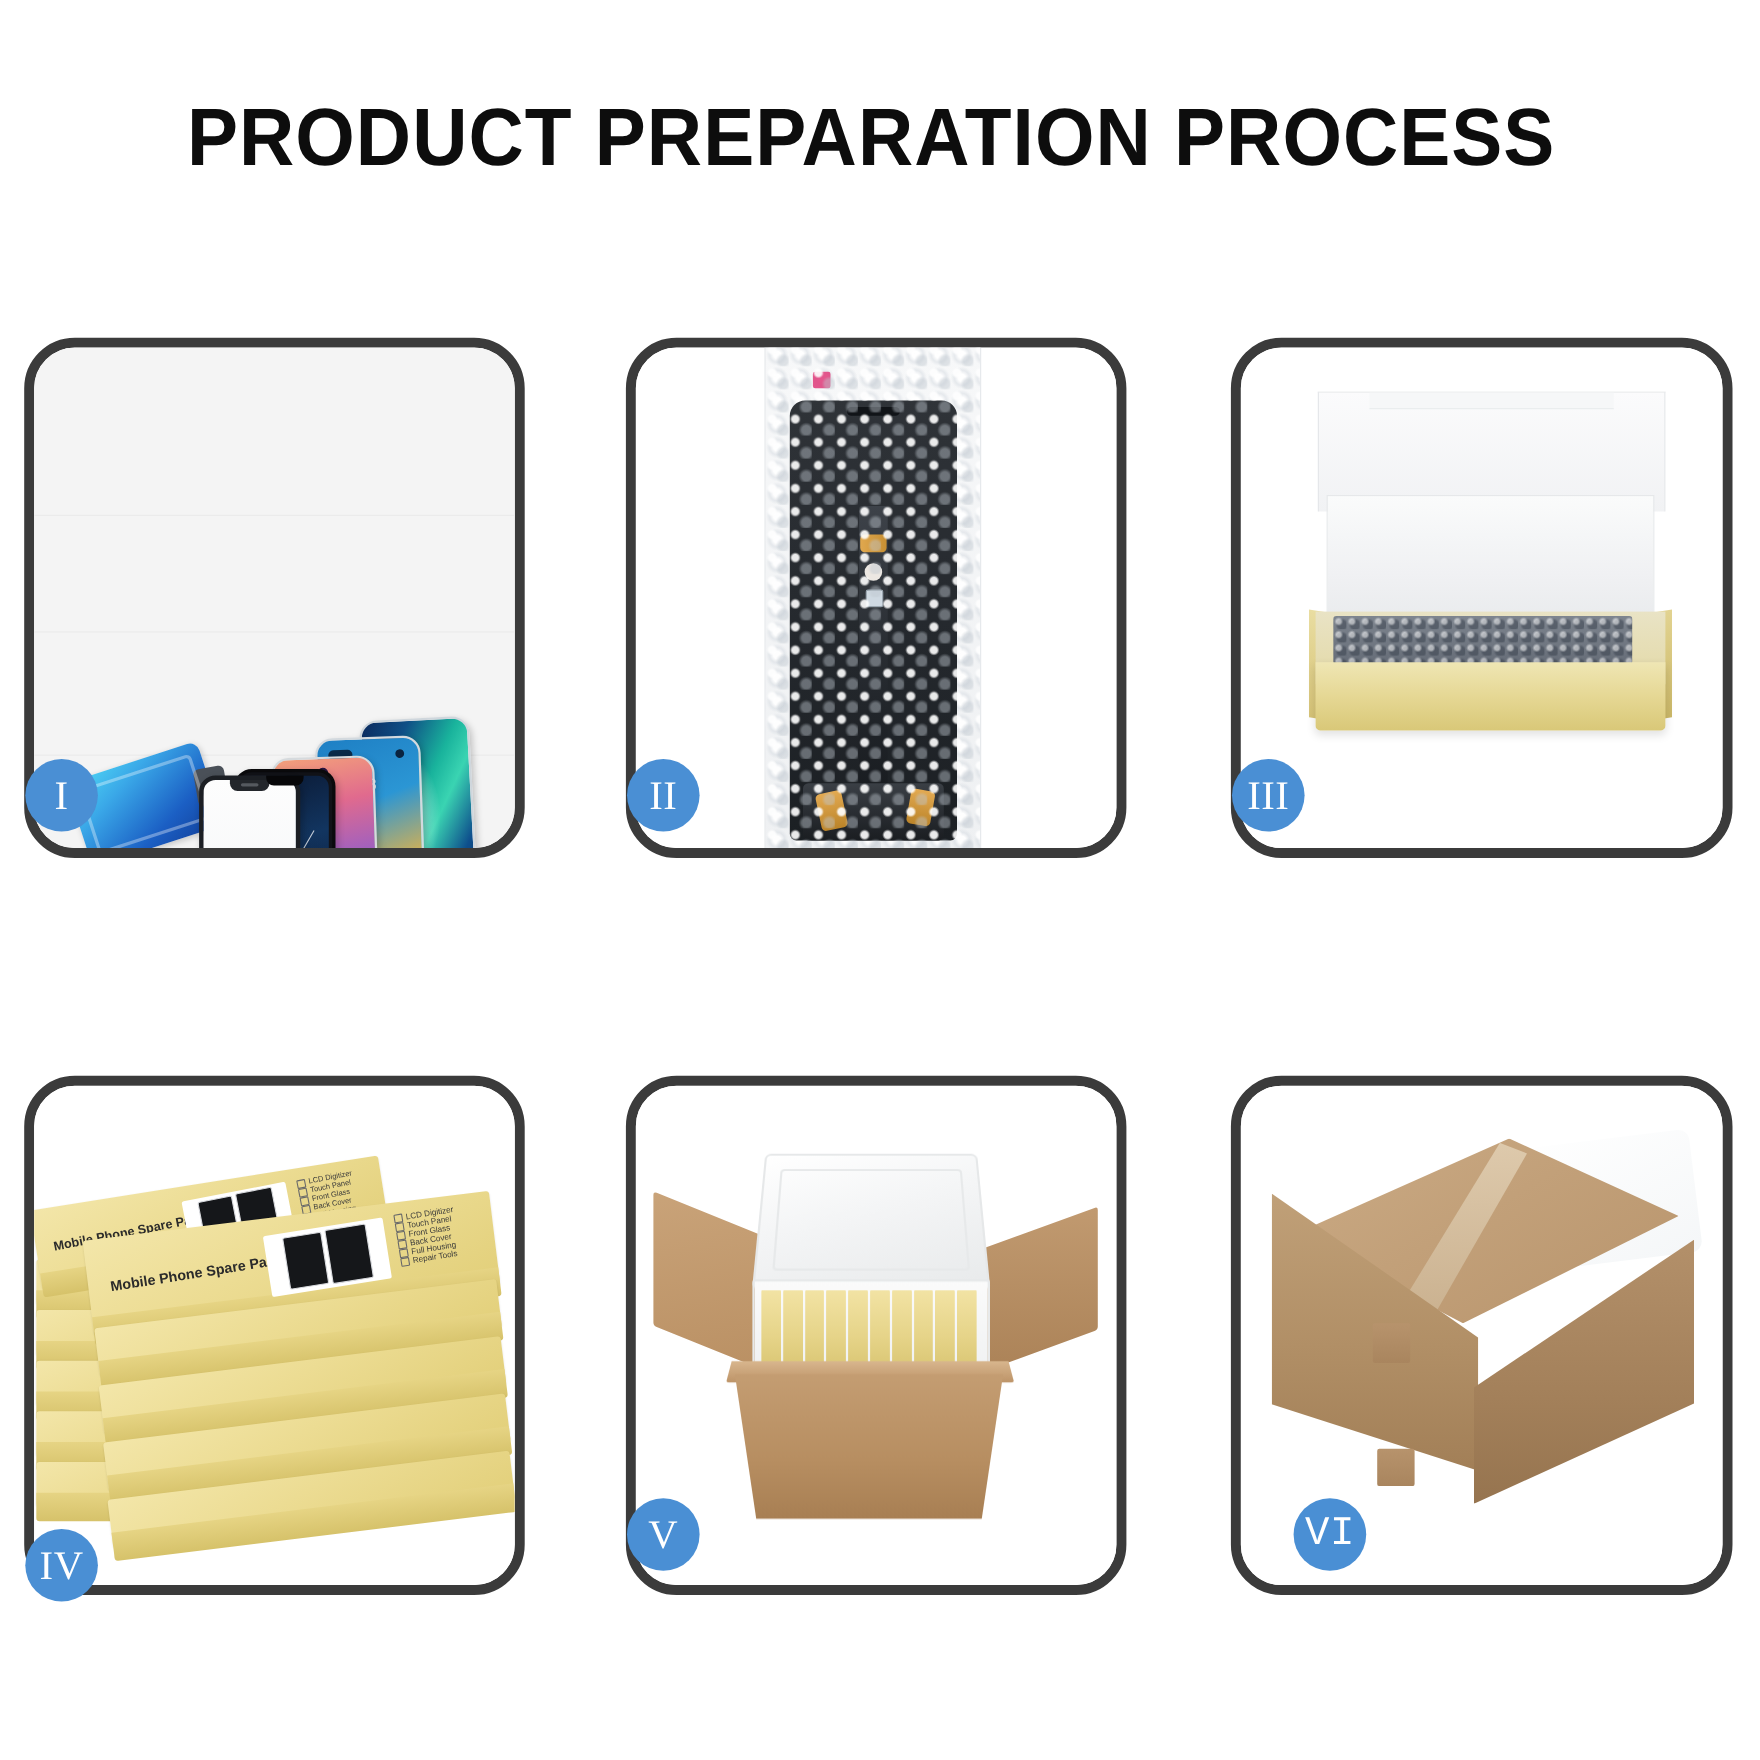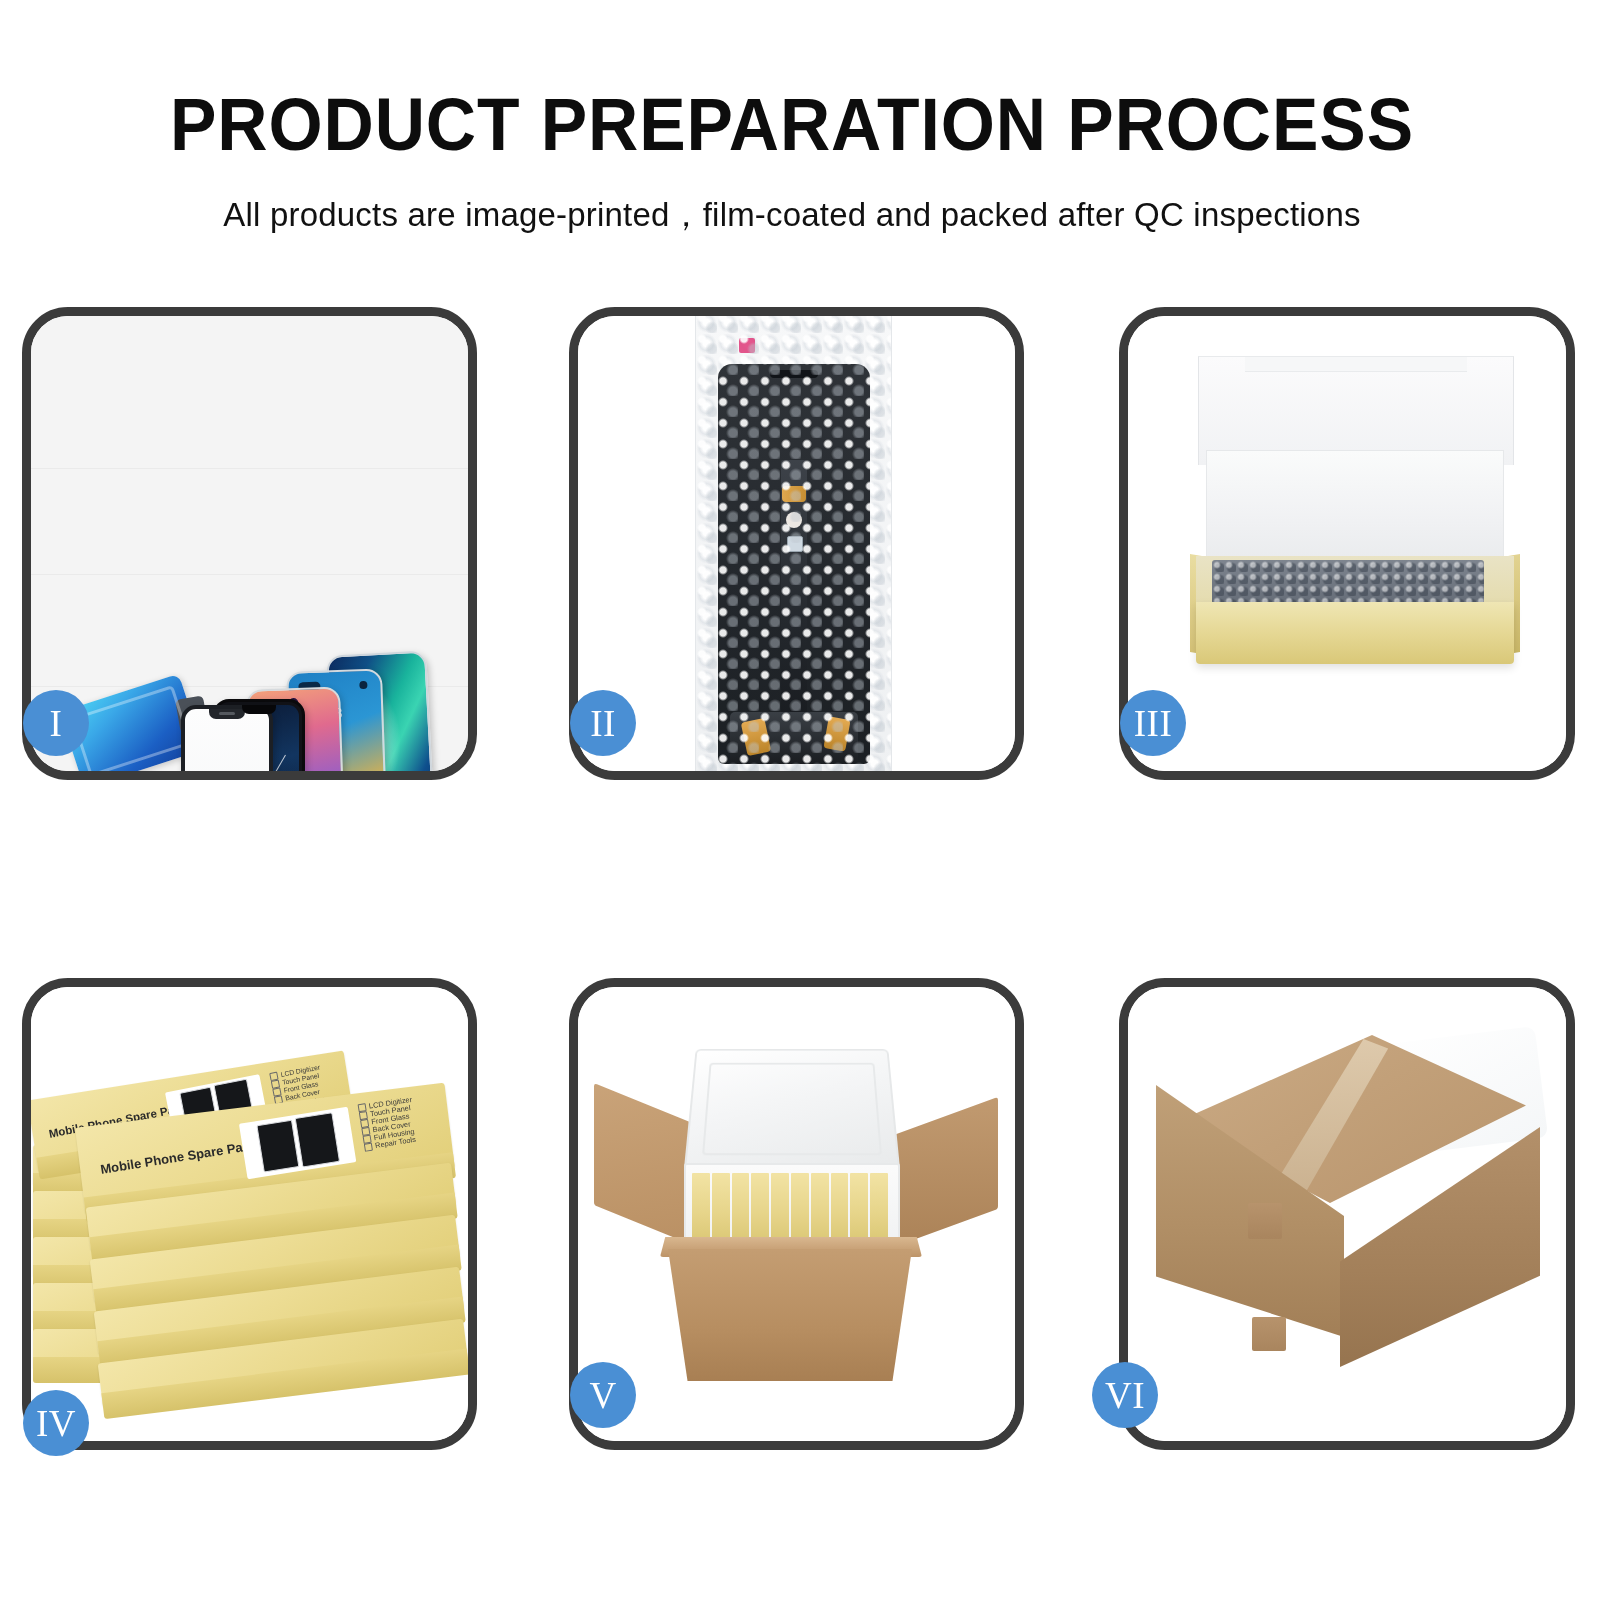--- a/index.html
+++ b/index.html
@@ -56,21 +56,21 @@
     font-family:"Liberation Serif", serif;
     font-size:37px;line-height:1;
     letter-spacing:0.5px;
     z-index:40;
   }
   .b1{left:23px; top:690px;}
   .b2{left:570px;top:690px;}
   .b3{left:1120px;top:690px;}
   .b4{left:23px; top:1390px;}
   .b5{left:570px;top:1362px;}
-  .b6{left:1092px;top:1362px;}
+  .b6{left:1176px;top:1362px;font-family:Liberation Mono, monospace;}
 
   
   .p1 .scene{background:#f4f4f4;}
   .p1 .strip{position:absolute;left:0;right:0;height:1px;background:#eaeaea;}
   
   .ph{position:absolute;border-radius:16px;box-shadow:2px 3px 7px rgba(0,0,0,.22);}
   .ph-e{ 
     width:96px;height:186px;left:300px;top:337px;
     transform:rotate(-3deg);
     background:
@@ -240,21 +240,20 @@
   .ship .patch{position:absolute;background:linear-gradient(180deg,#b7936c,#a9855e);border-radius:2px;}
   .ship .sheet{position:absolute;left:200px;top:2px;width:186px;height:112px;
     background:linear-gradient(160deg,rgba(255,255,255,.92),rgba(240,243,245,.7));
     border-radius:10px;transform:rotate(-7deg);}
 </style>
 </head>
 <body>
 
 <div class="header">
   <h1 class="title">PRODUCT PREPARATION PROCESS</h1>
-  <p class="subtitle">All products are image-printed，film-coated and packed after QC inspections</p>
 </div>
 
 <div class="grid">
 
   <div class="panel p1">
     <div class="scene">
       <div class="strip" style="top:152px"></div>
       <div class="strip" style="top:258px"></div>
       <div class="strip" style="top:370px"></div>
 

